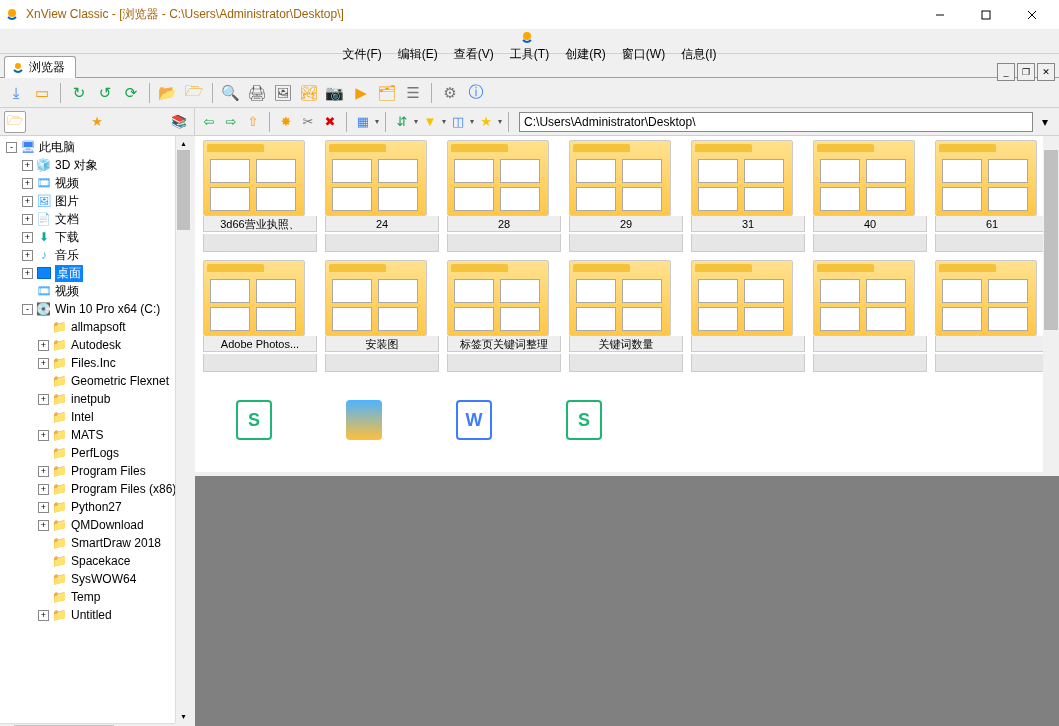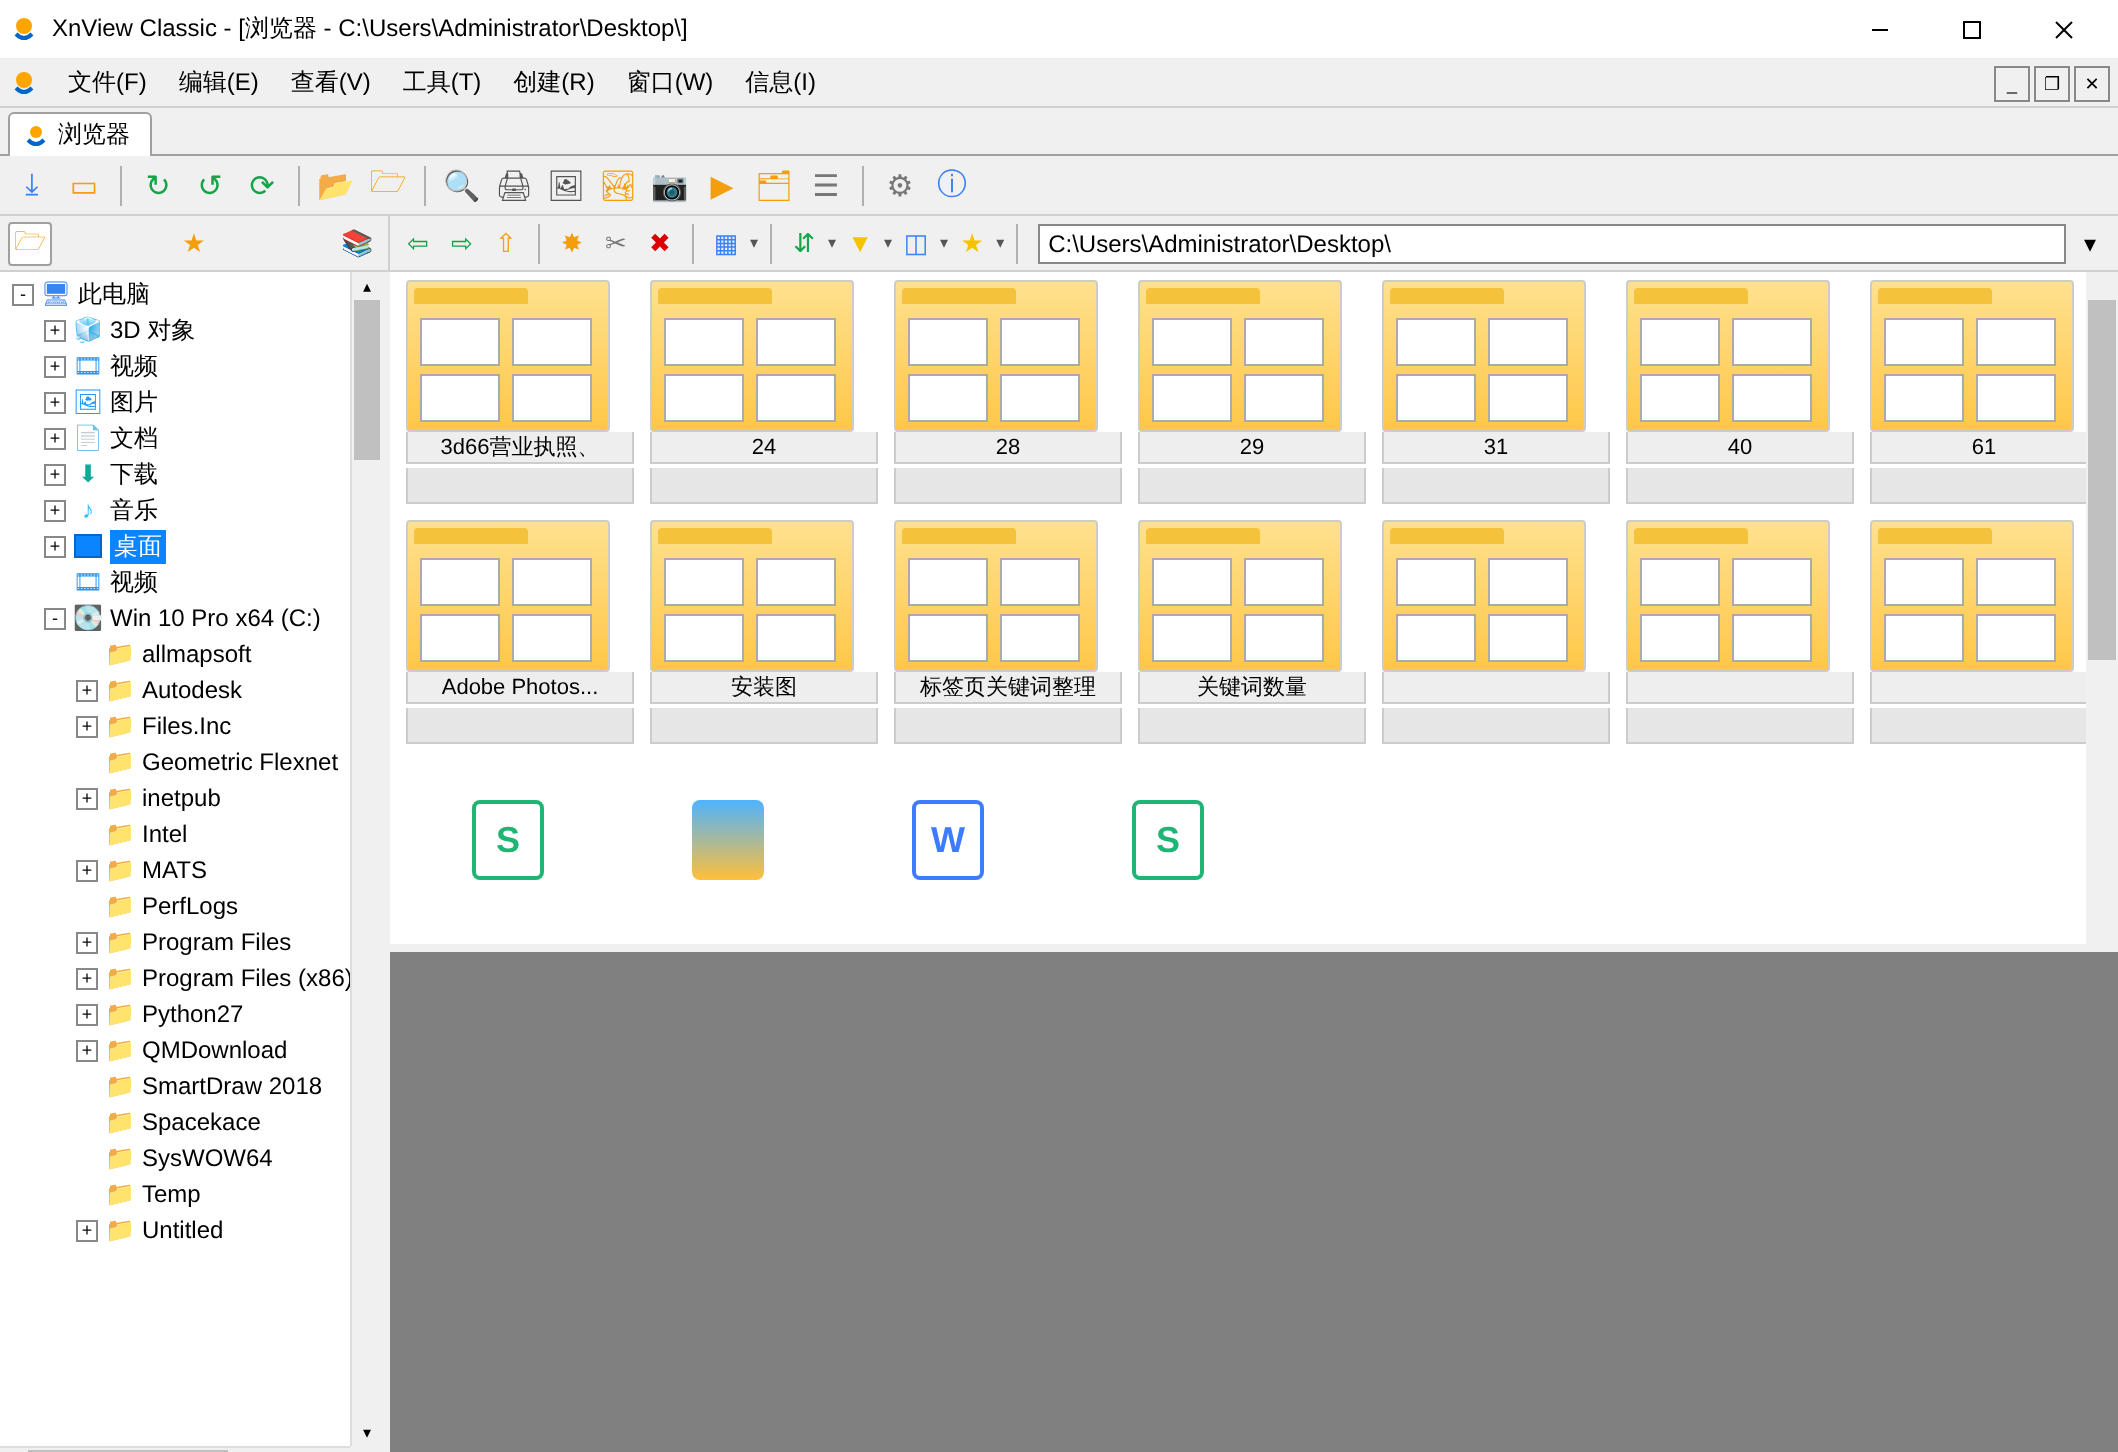--- a/index.html
+++ b/index.html
@@ -1,25 +1,25 @@
 <!DOCTYPE html>
 <html><head>
 <meta charset="utf-8">
 <style>
   * { margin:0; padding:0; box-sizing:border-box; }
   html,body { width:1059px; height:726px; font-family:"Segoe UI",Arial,sans-serif; font-size:12px; background:#fff; overflow:hidden; }
   
   
   .titlebar { height:30px; background:#fff; display:flex; align-items:center; padding:0 4px; border-bottom:1px solid #eee; }
   .titlebar .app-icon { width:16px; height:16px; margin-right:6px; display:inline-block; }
-  .titlebar .title { flex:1; color:#000000; }
+  .titlebar .title { flex:1; color:#a16207; }
   .winbtn { width:46px; height:30px; display:flex; align-items:center; justify-content:center; color:#000; }
   
   
-  .menubar { height:24px; background:#f0f0f0; display:flex; align-items:center; padding:0 4px; border-bottom:1px solid #d0d0d0; }
+  .menubar { height:24px; background:#f0f0f0; display:flex; align-items:center; padding:0 4px; border-bottom:1px solid #d0d0d0;flex-direction:column; }
   .menubar .m-icon { width:16px; height:16px; margin-right:6px; }
   .menubar .menu-item { padding:2px 8px; cursor:default; }
   .mdi-ctrls { margin-left:auto; display:flex; }
   .mdi-ctrls span { width:18px; height:18px; border:1px solid #888; margin-left:2px; display:flex; align-items:center; justify-content:center; font-size:9px; background:#f0f0f0; }
   
   
   .tabrow { height:24px; background:#f0f0f0; display:flex; align-items:flex-end; padding-left:4px; border-bottom:1px solid #a0a0a0; }
   .tabrow .tab { background:#fff; border:1px solid #a0a0a0; border-bottom:none; border-radius:3px 3px 0 0; padding:2px 10px 2px 6px; display:flex; align-items:center; gap:4px; position:relative; top:1px; }
   
   

